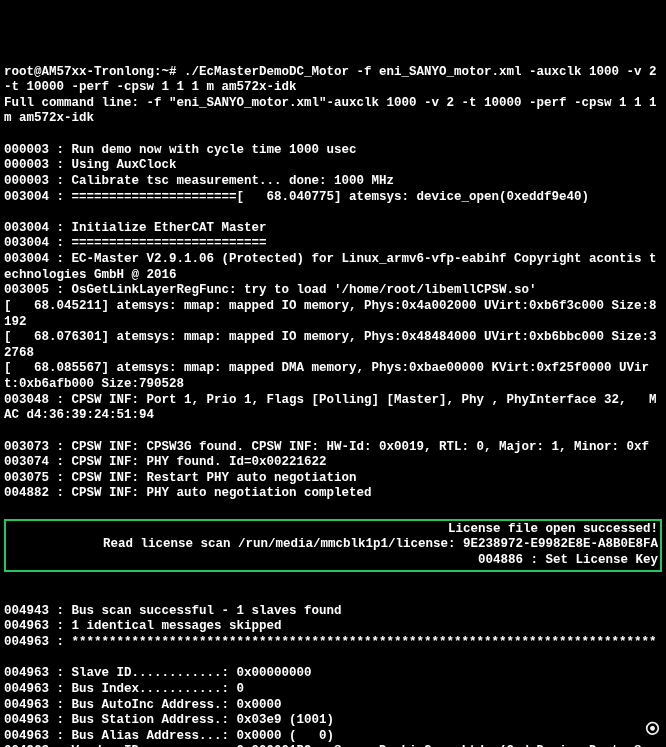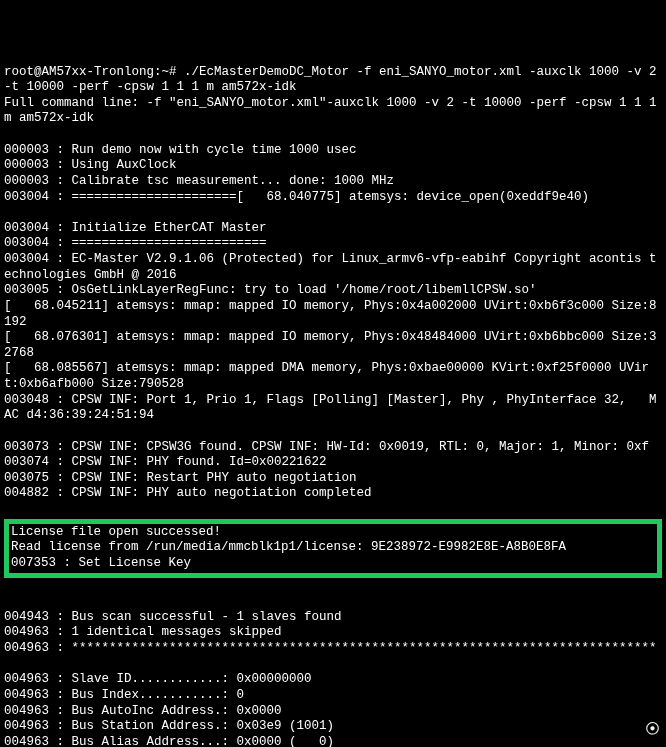--- a/index.html
+++ b/index.html
@@ -1,33 +1,34 @@
 <!DOCTYPE html>
 <html><head>
 <meta charset="utf-8">
 <style>
-  * { margin: 0; padding: 0; box-sizing: border-box; }
+  * { margin: 0; padding: 0; box-sizing: border-box; font-weight: bold; }
   body {
     background: #000;
     color: #fff;
     font-family: "Courier New", monospace;
     font-size: 12.5px;
     line-height: 1.25;
     width: 666px;
     height: 747px;
     overflow: hidden;
     padding: 2px 4px;
     white-space: pre-wrap;
     word-break: break-all;
   }
   .line { white-space: pre-wrap; }
   .highlight-box {
-    border: 5px solid #22c55e;
+    border: 2px solid #22c55e;
     padding: 1px 2px;
     margin: 1px 0;
+    text-align: right;
   }
   .watermark {
     position: absolute;
     right: 6px;
     bottom: 8px;
     font-family: sans-serif;
     font-size: 13px;
     color: #fff;
     opacity: 0.95;
     display: flex;
@@ -38,21 +39,21 @@
     font-size: 15px;
     color: #fff;
   }
 </style>
 </head>
 <body>
 
 
 
 <div id="before"><div class="line">root@AM57xx-Tronlong:~# ./EcMasterDemoDC_Motor -f eni_SANYO_motor.xml -auxclk 1000 -v 2 -t 10000 -perf -cpsw 1 1 1 m am572x-idk</div><div class="line">Full command line: -f "eni_SANYO_motor.xml"-auxclk 1000 -v 2 -t 10000 -perf -cpsw 1 1 1 m am572x-idk</div><div class="line">&nbsp;</div><div class="line">000003 : Run demo now with cycle time 1000 usec</div><div class="line">000003 : Using AuxClock</div><div class="line">000003 : Calibrate tsc measurement... done: 1000 MHz</div><div class="line">003004 : ======================[   68.040775] atemsys: device_open(0xeddf9e40)</div><div class="line">&nbsp;</div><div class="line">003004 : Initialize EtherCAT Master</div><div class="line">003004 : ==========================</div><div class="line">003004 : EC-Master V2.9.1.06 (Protected) for Linux_armv6-vfp-eabihf Copyright acontis technologies GmbH @ 2016</div><div class="line">003005 : OsGetLinkLayerRegFunc: try to load '/home/root/libemllCPSW.so'</div><div class="line">[   68.045211] atemsys: mmap: mapped IO memory, Phys:0x4a002000 UVirt:0xb6f3c000 Size:8192</div><div class="line">[   68.076301] atemsys: mmap: mapped IO memory, Phys:0x48484000 UVirt:0xb6bbc000 Size:32768</div><div class="line">[   68.085567] atemsys: mmap: mapped DMA memory, Phys:0xbae00000 KVirt:0xf25f0000 UVirt:0xb6afb000 Size:790528</div><div class="line">003048 : CPSW INF: Port 1, Prio 1, Flags [Polling] [Master], Phy , PhyInterface 32,   MAC d4:36:39:24:51:94</div><div class="line">&nbsp;</div><div class="line">003073 : CPSW INF: CPSW3G found. CPSW INF: HW-Id: 0x0019, RTL: 0, Major: 1, Minor: 0xf</div><div class="line">003074 : CPSW INF: PHY found. Id=0x00221622</div><div class="line">003075 : CPSW INF: Restart PHY auto negotiation</div><div class="line">004882 : CPSW INF: PHY auto negotiation completed</div></div>
-<div class="highlight-box" id="highlight"><div class="line">License file open successed!</div><div class="line">Read license from /run/media/mmcblk1p1/license: 9E238972-E9982E8E-A8B0E8FA</div><div class="line">007353 : Set License Key</div></div>
+<div class="highlight-box" id="highlight"><div class="line">License file open successed!</div><div class="line">Read license scan /run/media/mmcblk1p1/license: 9E238972-E9982E8E-A8B0E8FA</div><div class="line">004886 : Set License Key</div></div>
 <div id="after"><div class="line">&nbsp;</div><div class="line">004943 : Bus scan successful - 1 slaves found</div><div class="line">004963 : 1 identical messages skipped</div><div class="line">004963 : ******************************************************************************</div><div class="line">&nbsp;</div><div class="line">004963 : Slave ID............: 0x00000000</div><div class="line">004963 : Bus Index...........: 0</div><div class="line">004963 : Bus AutoInc Address.: 0x0000</div><div class="line">004963 : Bus Station Address.: 0x03e9 (1001)</div><div class="line">004963 : Bus Alias Address...: 0x0000 (   0)</div><div class="line">004963 : Vendor ID...........: 0x000001B9 = Sanyo Denki Co., Ltd. (2nd Design Dept. Servo System Div.)</div></div>
 
 <div class="watermark">
   <span class="sym">⦿</span>
 </div>
 
 
 
 
 </body></html>

